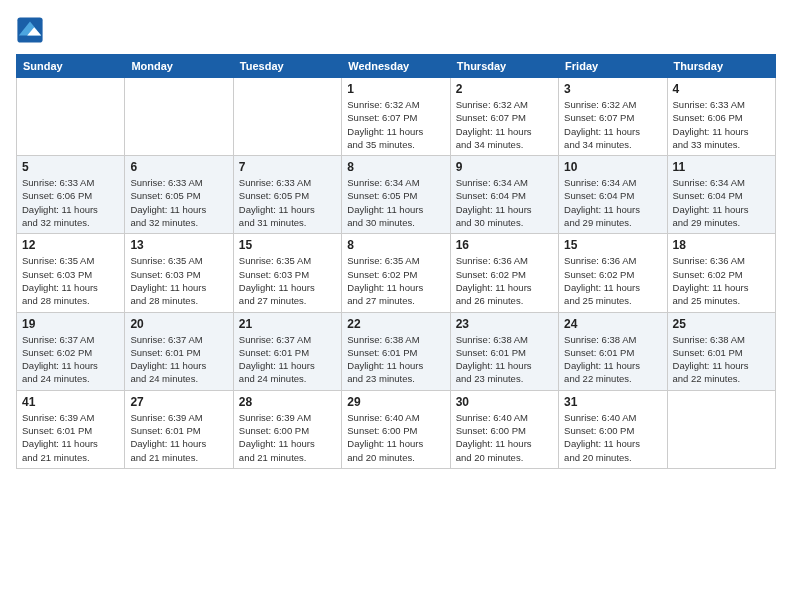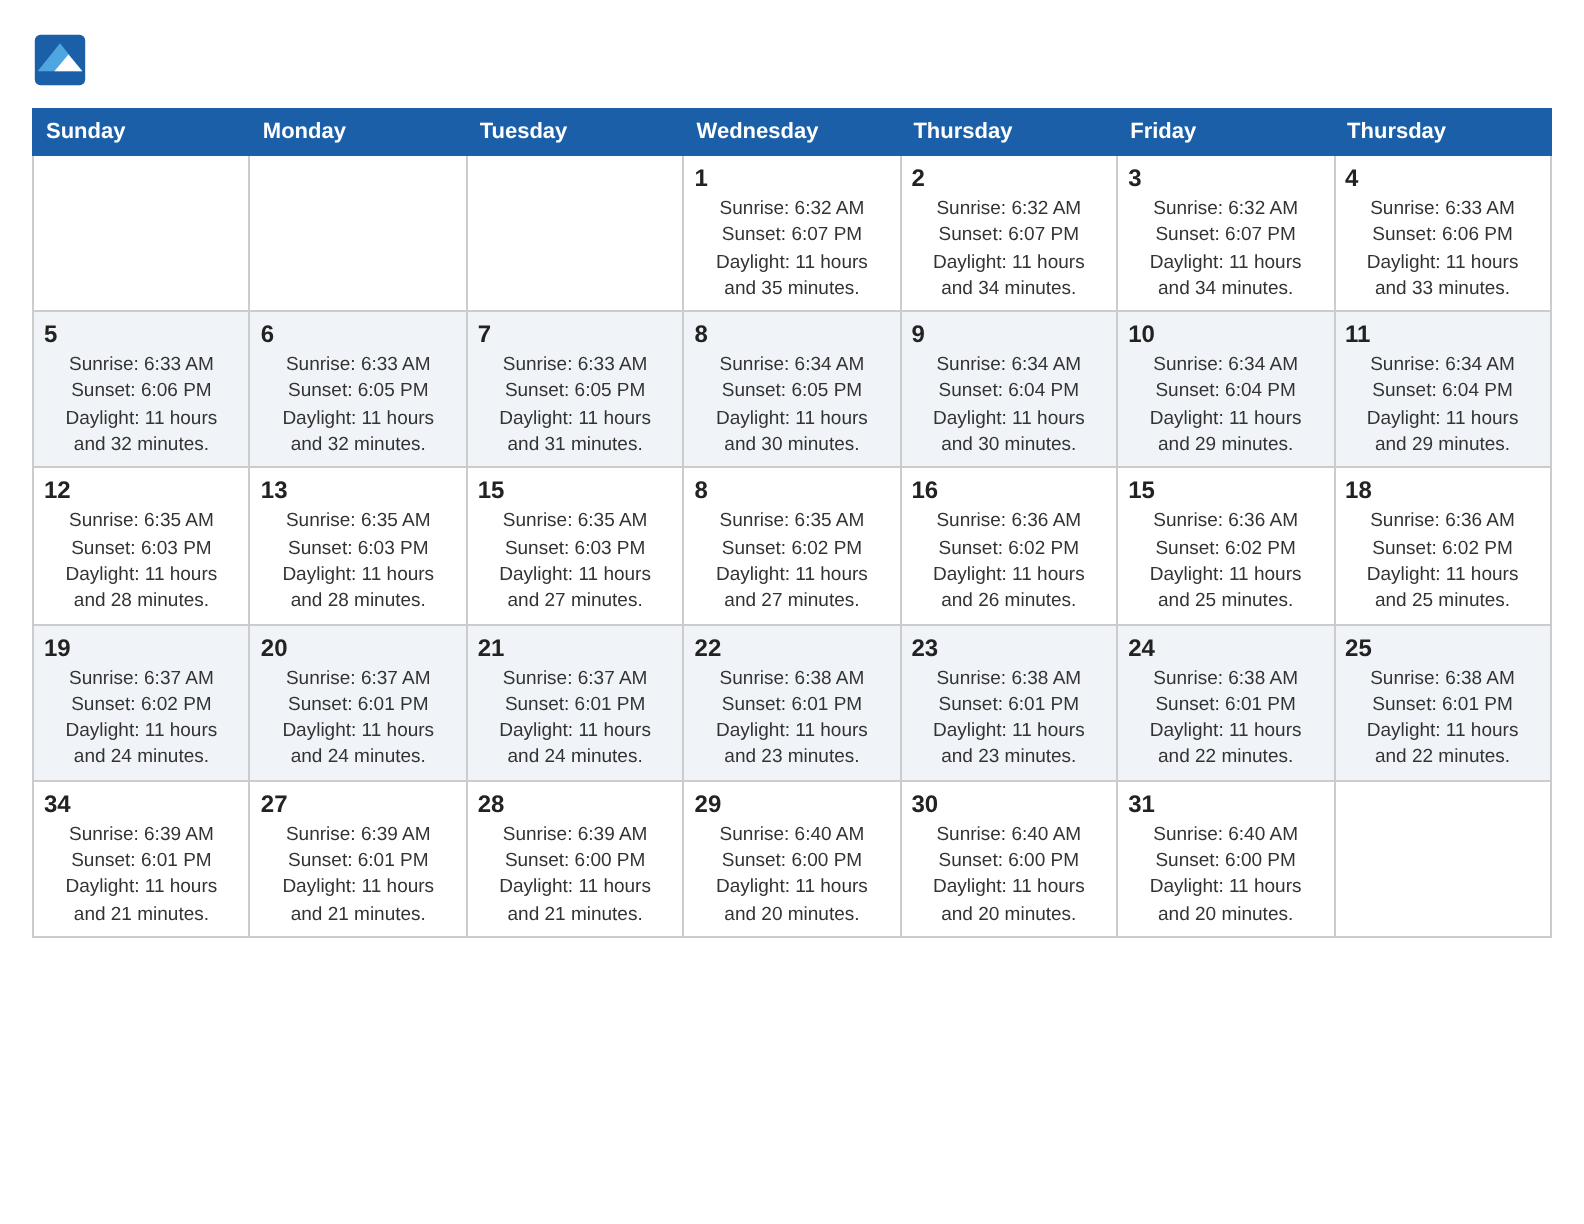--- a/index.html
+++ b/index.html
@@ -77,21 +77,20 @@
       font-size: 12px;
       font-weight: bold;
       color: #222;
       display: block;
       margin-bottom: 2px;
     }
     .cell-content {
       font-size: 9.5px;
       color: #333;
       line-height: 1.4;
-      text-align: center;
     }
     .empty-cell {
       background: #fff !important;
     }
   </style>
 </head>
 <body>
 
 <div class="header-area">
   <div class="logo">
@@ -305,21 +304,21 @@
         <td>
           <span class="day-number">25</span>
           <div class="cell-content" style="white-space: pre-line;">Sunrise: 6:38 AM
 Sunset: 6:01 PM
 Daylight: 11 hours
 and 22 minutes.</div>
         </td>
       </tr>
       <tr>
         <td>
-          <span class="day-number">34</span>
+          <span class="day-number">41</span>
           <div class="cell-content" style="white-space: pre-line;">Sunrise: 6:39 AM
 Sunset: 6:01 PM
 Daylight: 11 hours
 and 21 minutes.</div>
         </td>
         <td>
           <span class="day-number">27</span>
           <div class="cell-content" style="white-space: pre-line;">Sunrise: 6:39 AM
 Sunset: 6:01 PM
 Daylight: 11 hours

